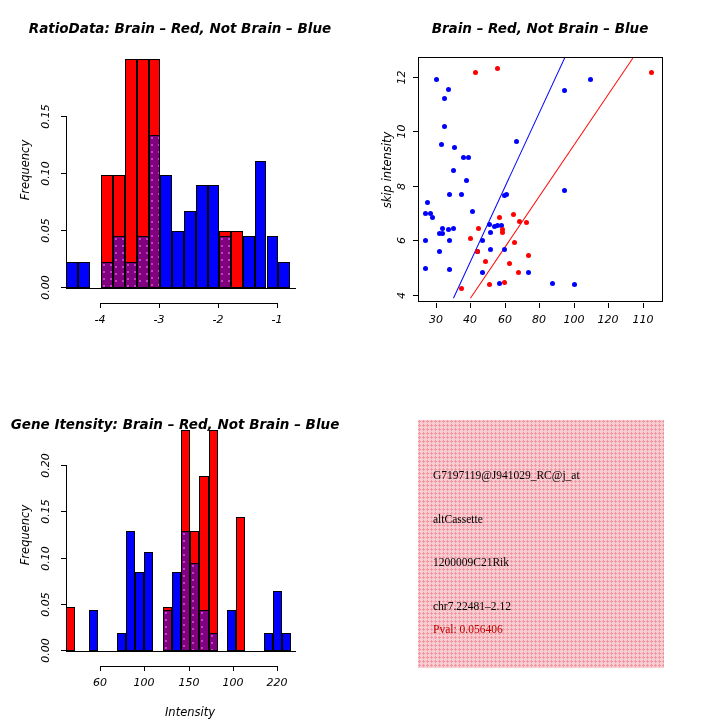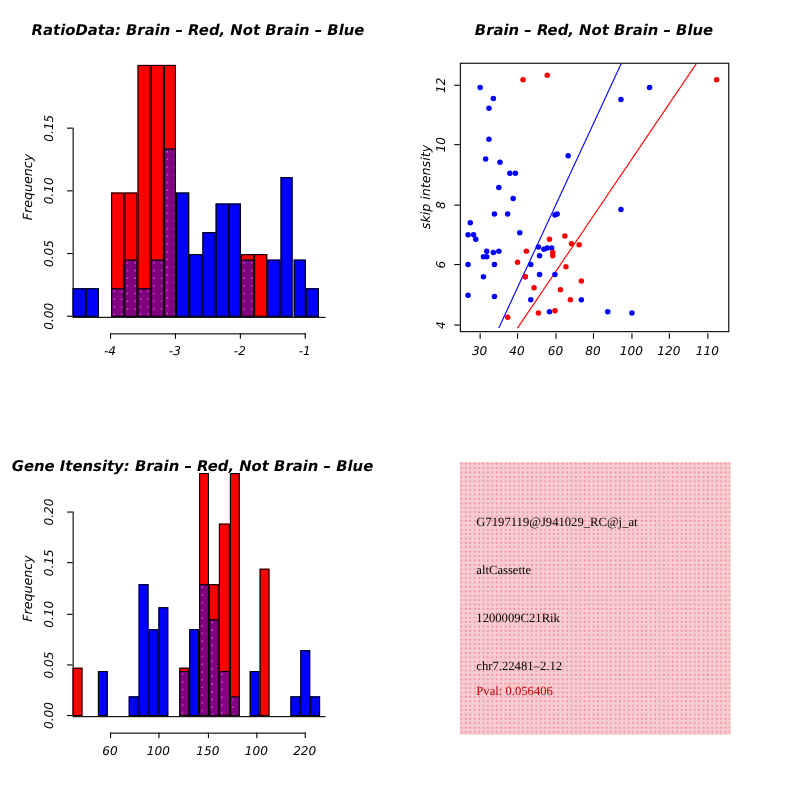--- a/index.html
+++ b/index.html
@@ -284,20 +284,21 @@
     <div class="tickmark" style="left:144px;top:306px;width:1px;height:5px;"></div>
     <div class="tickmark" style="left:189px;top:306px;width:1px;height:5px;"></div>
     <div class="tickmark" style="left:233px;top:306px;width:1px;height:5px;"></div>
     <div class="tickmark" style="left:277px;top:306px;width:1px;height:5px;"></div>
     <div class="tick-label" style="left:85px;top:316px;width:30px;text-align:center;">60</div>
     <div class="tick-label" style="left:126px;top:316px;width:36px;text-align:center;">100</div>
     <div class="tick-label" style="left:171px;top:316px;width:36px;text-align:center;">150</div>
     <div class="tick-label" style="left:215px;top:316px;width:36px;text-align:center;">100</div>
     <div class="tick-label" style="left:259px;top:316px;width:36px;text-align:center;">220</div>
 
+    <div class="axis-label" style="left:40px;top:345px;width:300px;">Intensity</div>
 
     <div id="gene-bars" style="position:absolute;left:0;top:0;width:360px;height:360px;">
         <div class="bar red" style="left: 66px; top: 246.8px; width: 9.2px; height: 44.2px;"></div>
         <div class="bar blue" style="left: 89px; top: 250.483px; width: 9.2px; height: 40.5167px;"></div>
         <div class="bar blue" style="left: 116.6px; top: 272.583px; width: 9.2px; height: 18.4167px;"></div>
         <div class="bar blue" style="left: 125.8px; top: 171.292px; width: 9.2px; height: 119.708px;"></div>
         <div class="bar blue" style="left: 135px; top: 211.808px; width: 9.2px; height: 79.1917px;"></div>
         <div class="bar blue" style="left: 144.2px; top: 191.55px; width: 9.2px; height: 99.45px;"></div>
         <div class="bar red" style="left: 162.6px; top: 246.8px; width: 9.2px; height: 44.2px;"></div>
         <div class="bar purple" style="left: 162.6px; top: 250.483px; width: 9.2px; height: 40.5167px;"></div>

